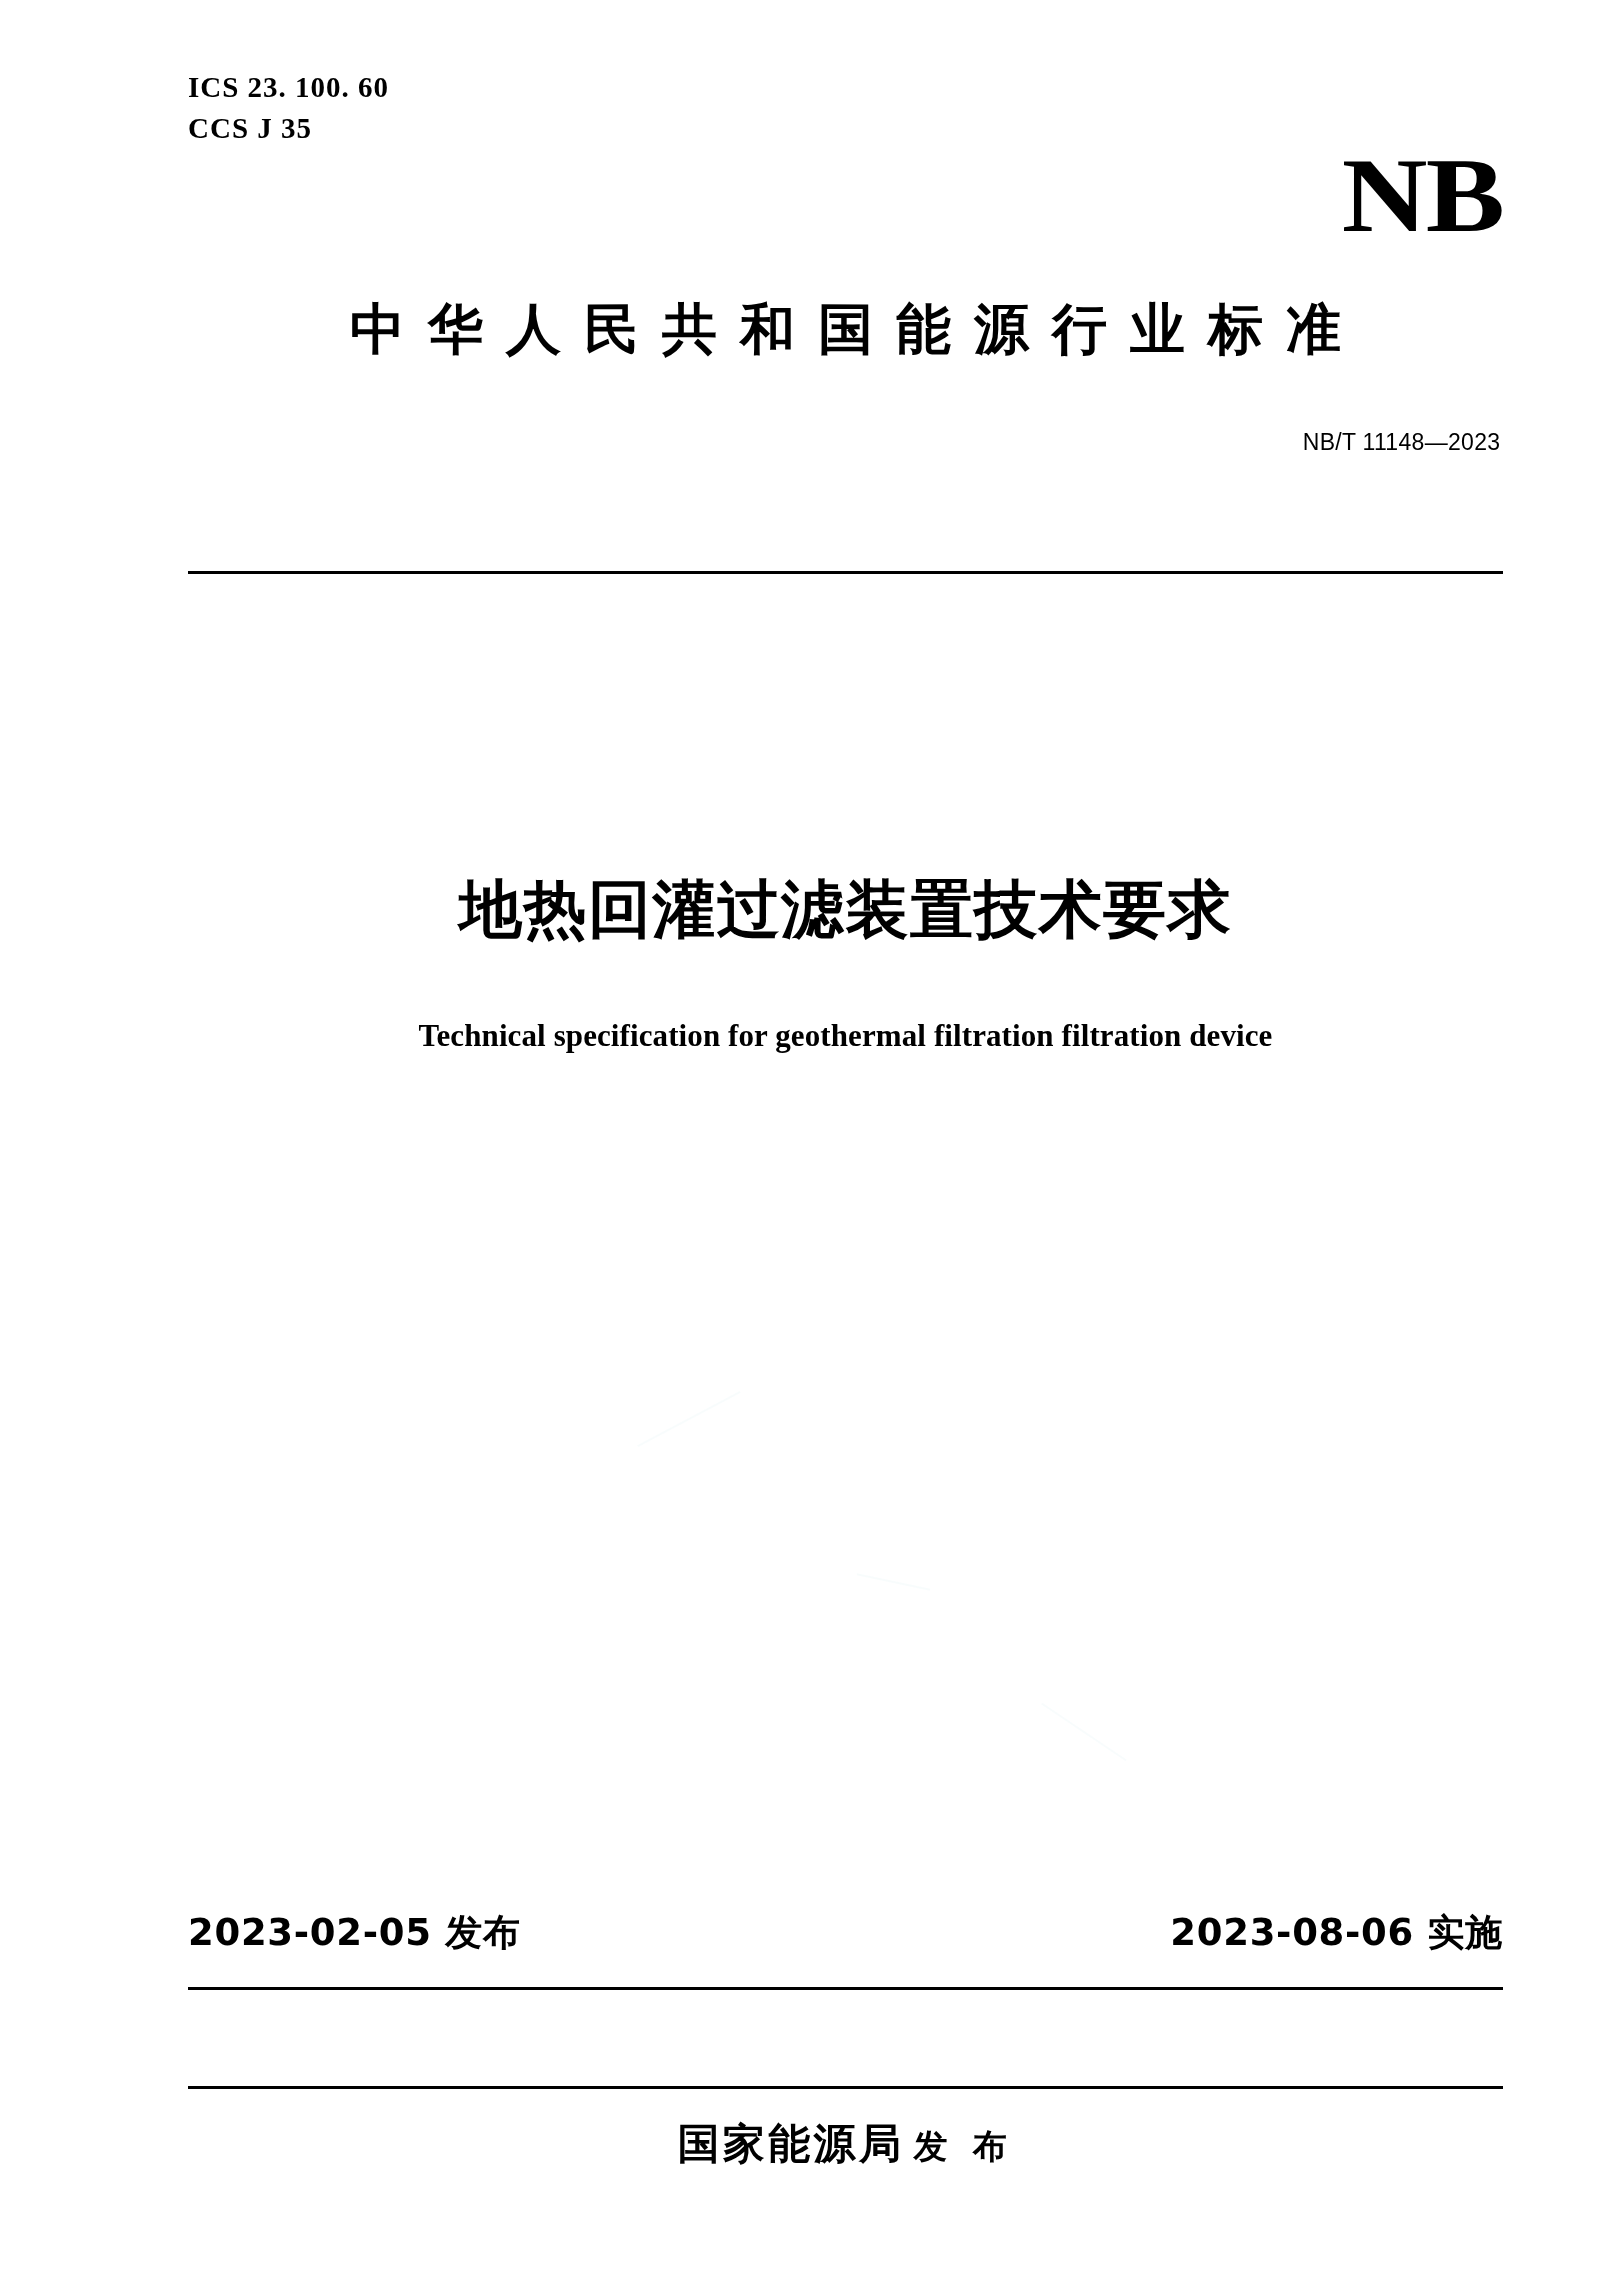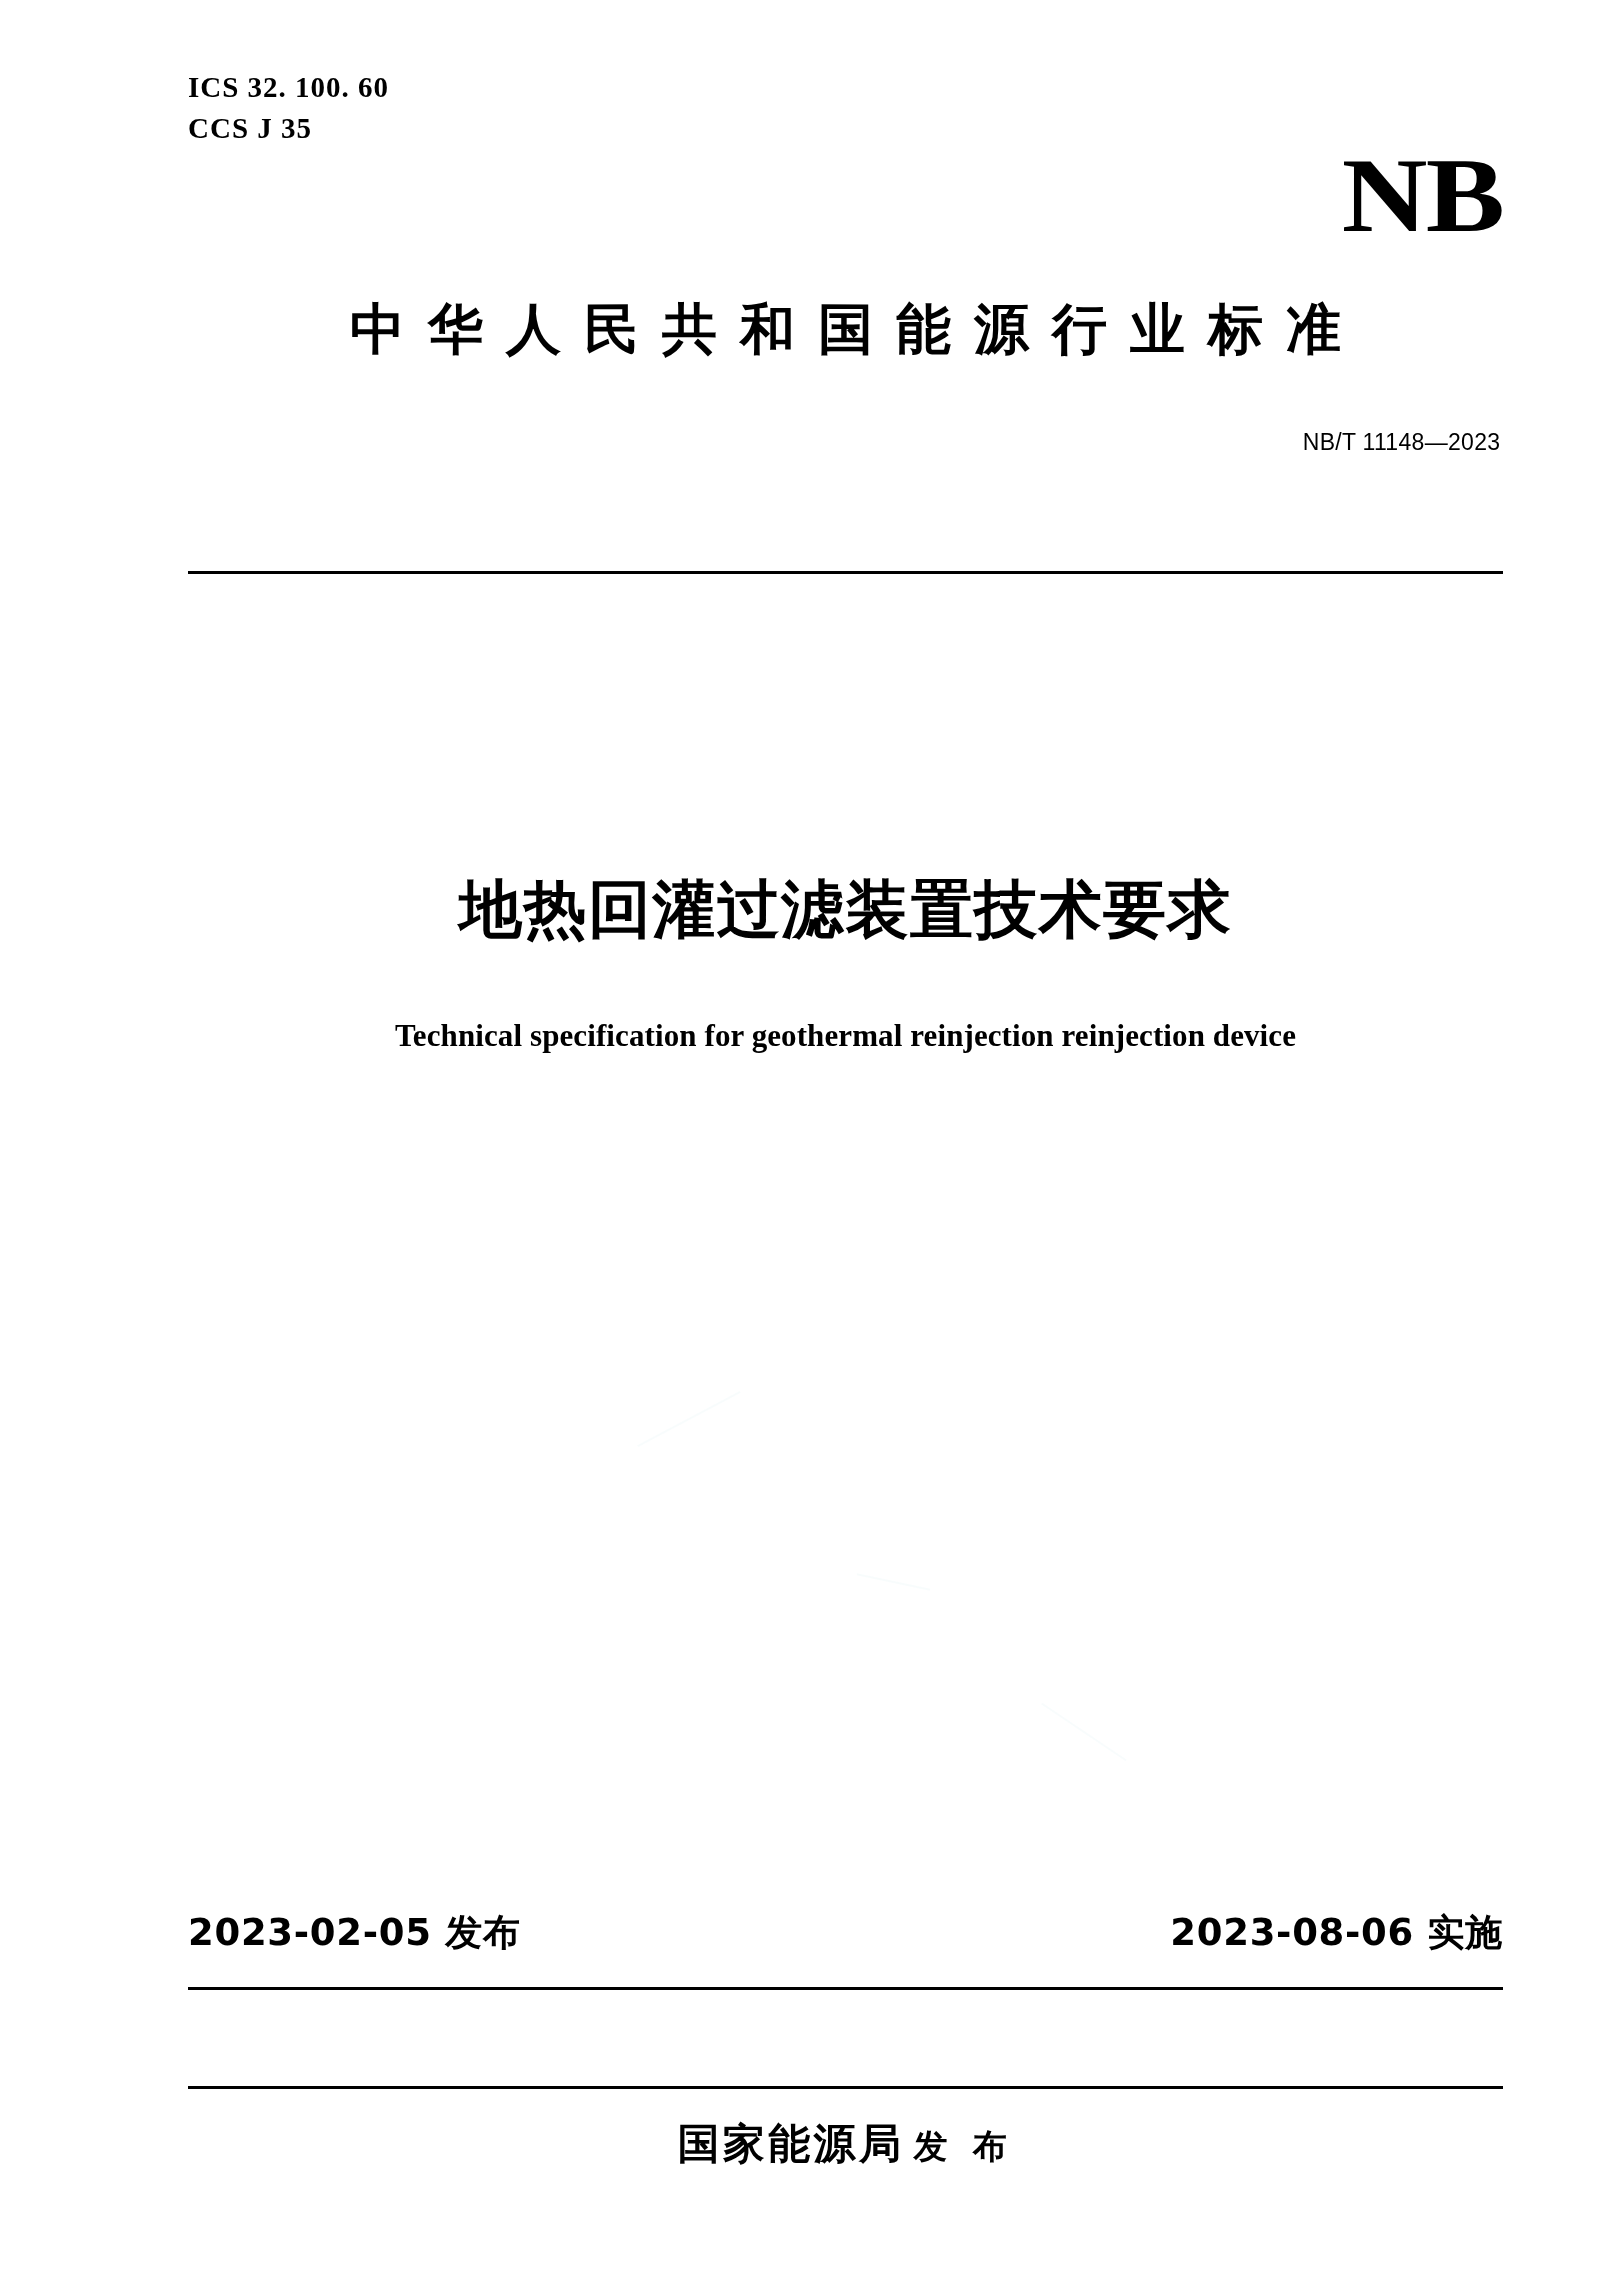--- a/index.html
+++ b/index.html
@@ -200,34 +200,34 @@
     margin-left: 9px;
   }
 </style>
 </head>
 <body>
 
 <div class="page">
   <div class="content">
 
     <div class="codes">
-      <div class="code-line">ICS 32. 100. 60</div>
+      <div class="code-line">ICS 23. 100. 60</div>
       <div class="code-line">CCS J 35</div>
     </div>
 
     <div class="nb-logo">NB</div>
 
     <div class="nat-title">中华人民共和国能源行业标准</div>
 
     <div class="std-no">NB/T 11148—2023</div>
 
     <div class="rule-top"></div>
 
     <div class="doc-title-cn">地热回灌过滤装置技术要求</div>
-    <div class="doc-title-en">Technical specification for geothermal reinjection reinjection device</div>
+    <div class="doc-title-en">Technical specification for geothermal filtration filtration device</div>
 
     <div class="watermark">
       <span class="wm-a"></span>
       <span class="wm-b"></span>
       <span class="wm-c"></span>
     </div>
 
     <div class="dates">
       <div class="d-left">2023-02-05 发布</div>
       <div class="d-right">2023-08-06 实施</div>

